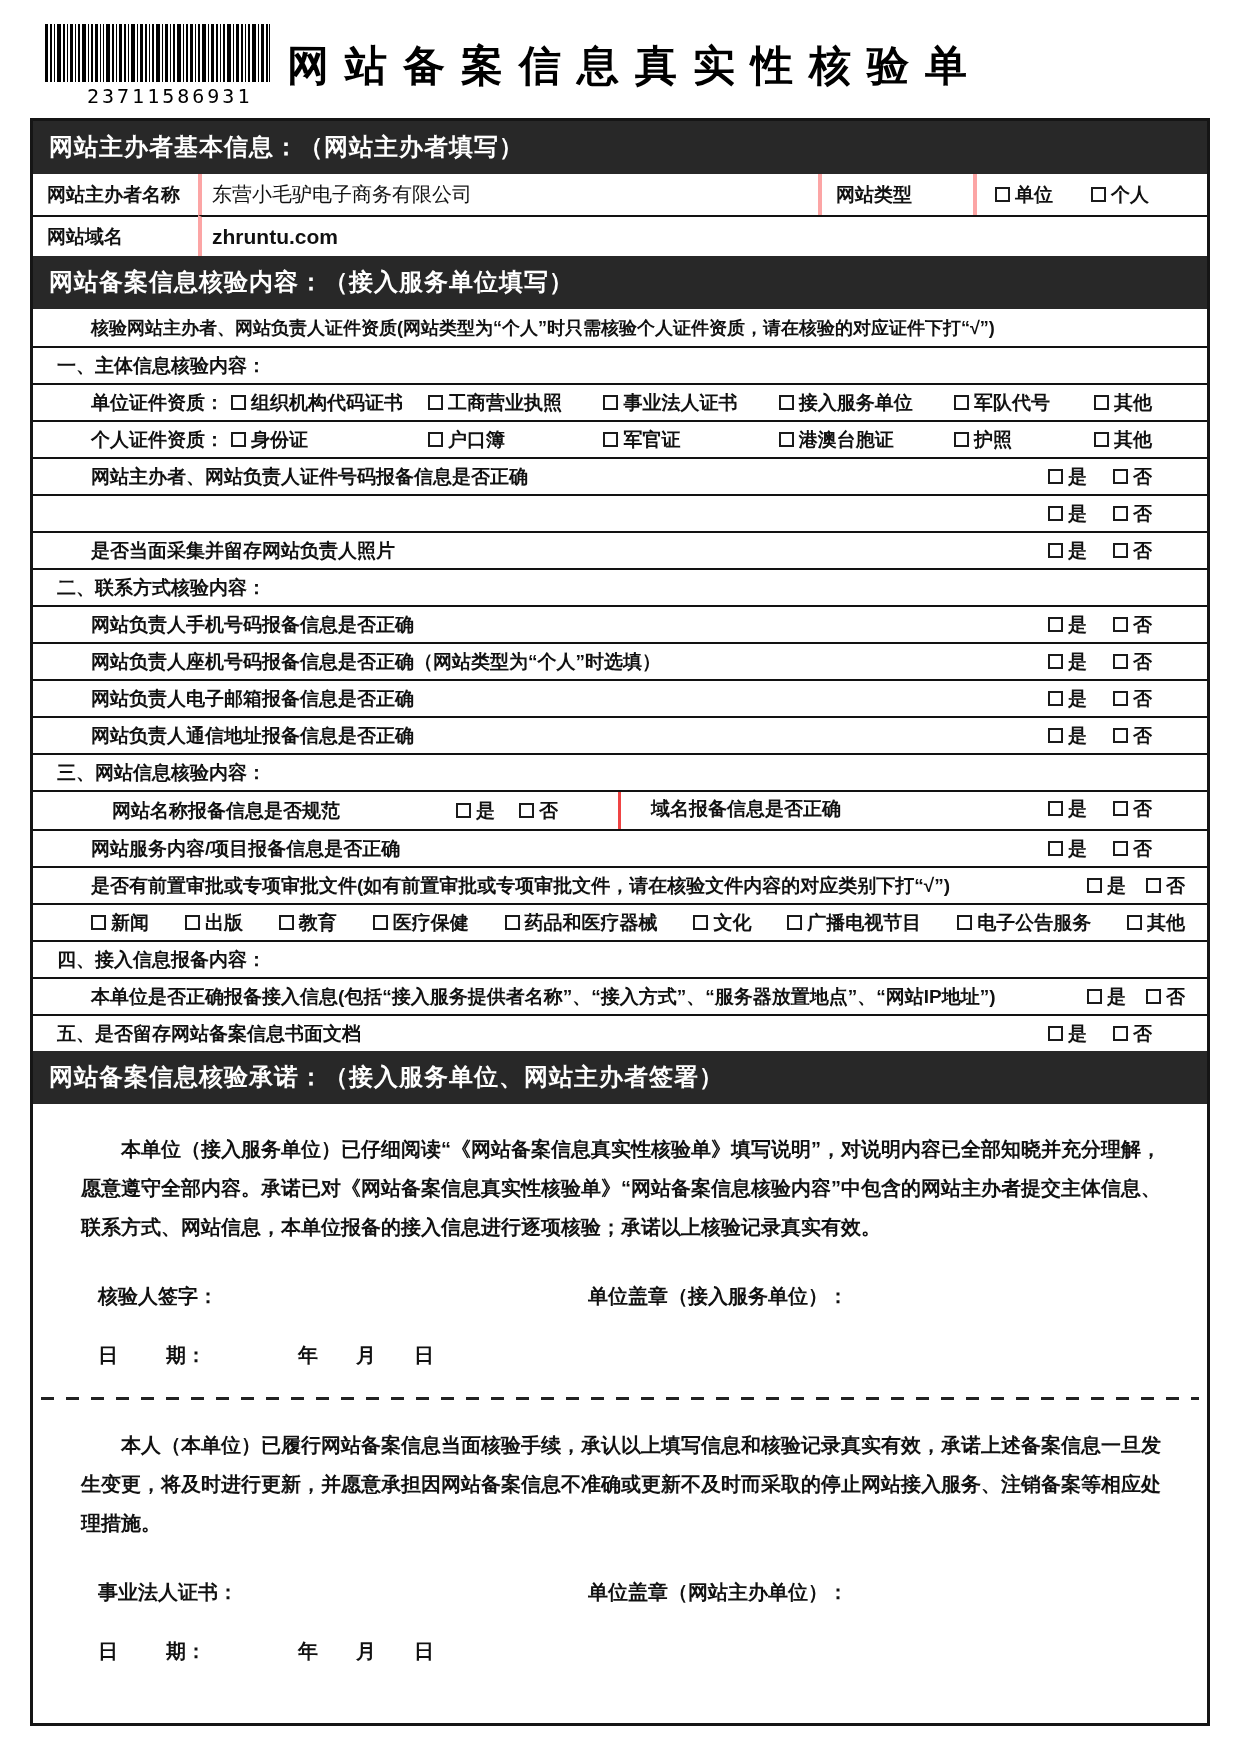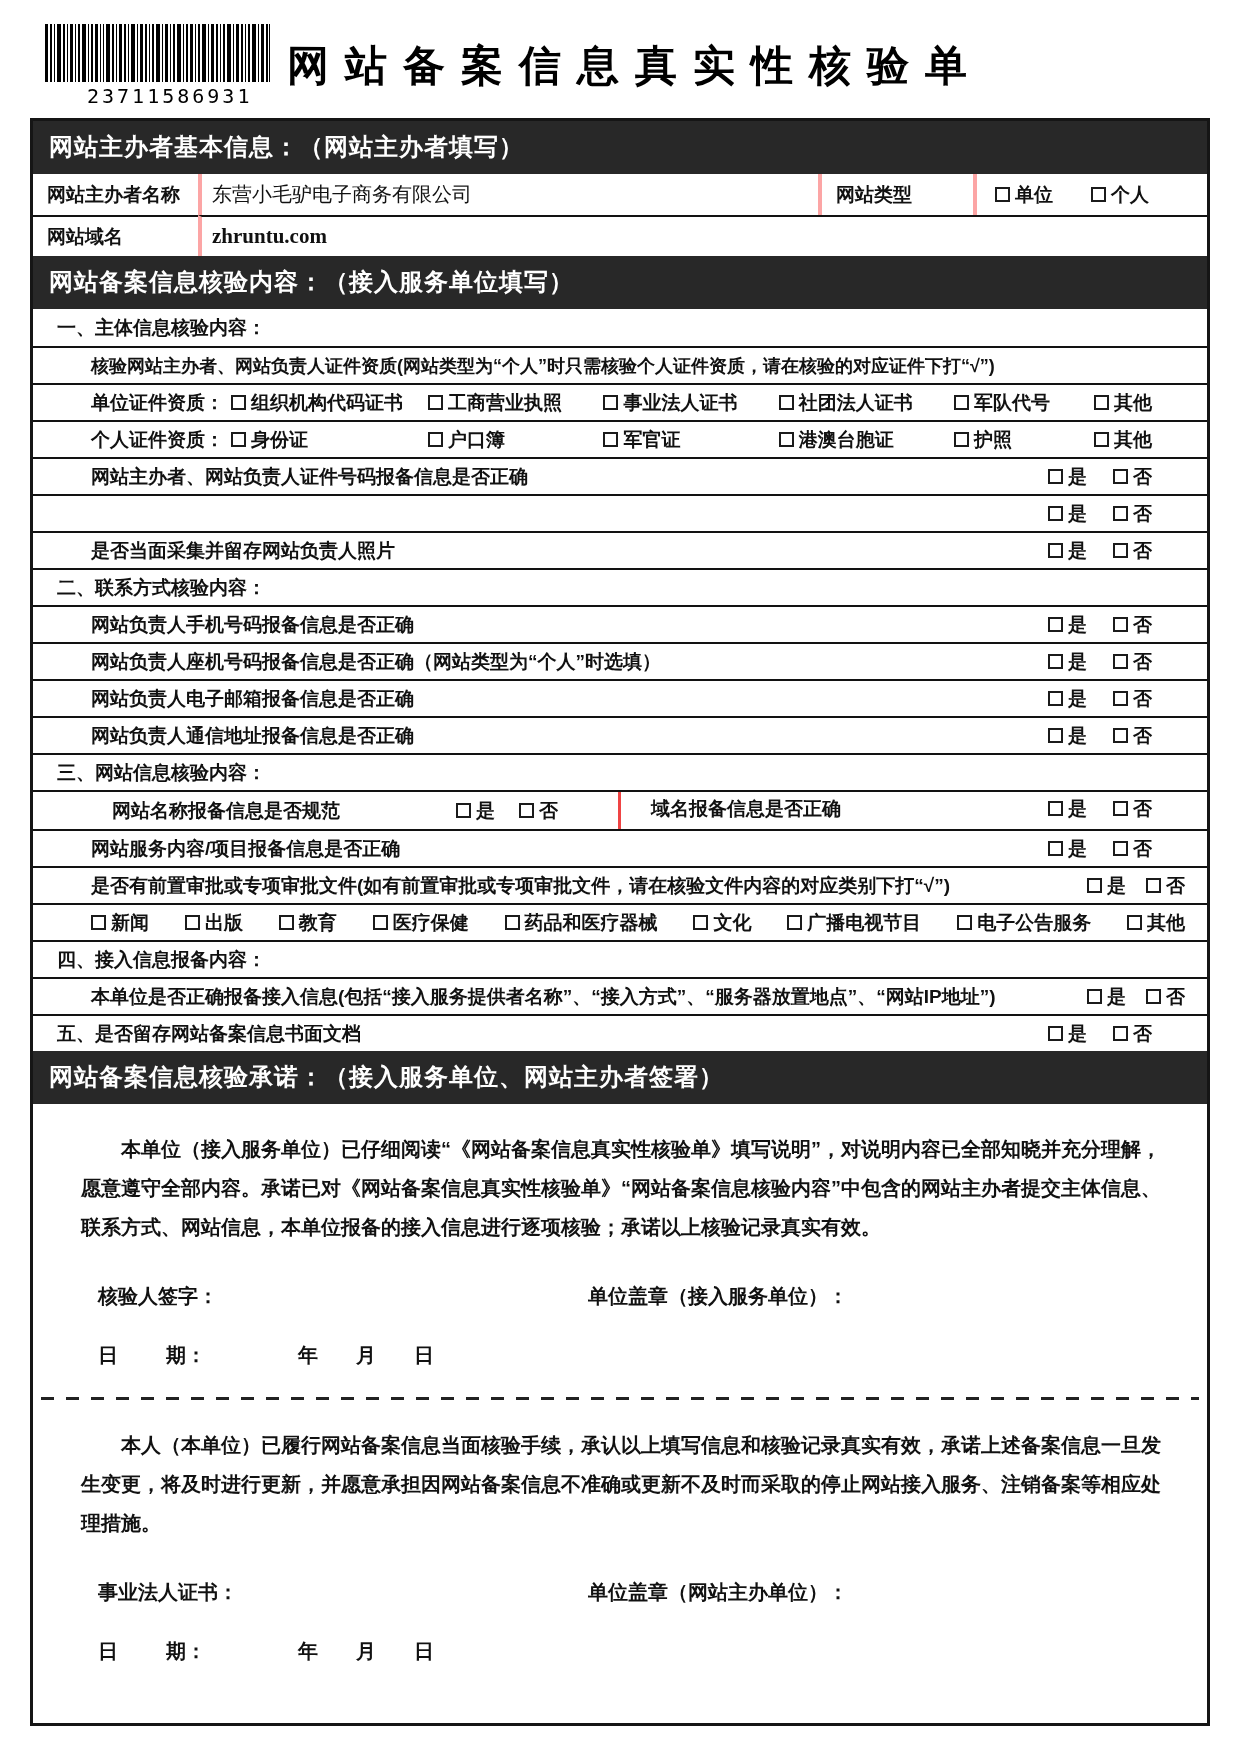--- a/index.html
+++ b/index.html
@@ -18,21 +18,21 @@
   
   .sheet { margin:0 30px 40px 30px; border:3px solid #151515; background:#fff; }
   .secbar { background:#282828; color:#fff; font-size:24px; font-weight:700; letter-spacing:1px; padding:10px 16px 11px 16px; }
   
   .t1 { display:grid; grid-template-columns:165px 1fr 155px 234px; }
   .t1cell { display:flex; align-items:center; min-height:41px; padding:4px 10px; font-size:19px; }
   .t1cell.lab { font-weight:600; padding-left:14px; }
   .t1cell.bl { border-left:4px solid #fca5a5; }
   .t1cell.bt { border-top:2px solid #121212; }
   .t1 .company { font-weight:400; font-size:20px; }
-  .t1 .domain { font-weight:700; font-size:21px; font-family:Liberation Serif, serif;text-align:center; }
+  .t1 .domain { font-weight:700; font-size:21px; font-family:Liberation Sans, sans-serif;text-align:center; }
   .t1 .span3 { grid-column:2 / 5; }
   
   .cb { width:15px; height:15px; border:2px solid #1b1b1b; margin-right:5px; flex:none; background:#fff; display:inline-block; }
   .opt { display:inline-flex; align-items:center; font-weight:600; font-size:19px; white-space:nowrap; }
   .yn { display:inline-flex; gap:26px; margin-left:auto; flex:none; }
   .typeopts { display:inline-flex; gap:38px; padding-left:8px; }
   
   .vtable > .vrow:first-child { border-top:none; }
   .vrow { display:flex; align-items:center; min-height:37px; padding:2px 55px 2px 58px; border-top:2px solid #121212; font-size:19px; font-weight:600; }
   .vrow.part { padding-left:24px; }
@@ -147,45 +147,45 @@
       </span>
     </div>
     <div class="t1cell lab bt">网站域名</div>
     <div class="t1cell bl bt span3 domain">zhruntu.com</div>
   </div>
 
   <div class="secbar">网站备案信息核验内容：（接入服务单位填写）</div>
 
   <div class="vtable">
 
+    <div class="vrow note">
+      <span>核验网站主办者、网站负责人证件资质(网站类型为“个人”时只需核验个人证件资质，请在核验的对应证件下打“√”)</span>
+    </div>
+
     <div class="vrow part">
       <span>一、主体信息核验内容：</span>
     </div>
 
-    <div class="vrow note">
-      <span>核验网站主办者、网站负责人证件资质(网站类型为“个人”时只需核验个人证件资质，请在核验的对应证件下打“√”)</span>
-    </div>
-
     <div class="vrow">
       <span class="certlab">单位证件资质：</span>
       <span class="opt co1">
           <span class="cb"></span>
           <span>组织机构代码证书</span>
         </span>
       <span class="opt co2">
           <span class="cb"></span>
           <span>工商营业执照</span>
         </span>
       <span class="opt co3">
           <span class="cb"></span>
           <span>事业法人证书</span>
         </span>
       <span class="opt co4">
           <span class="cb"></span>
-          <span>社团法人证书</span>
+          <span>接入服务单位</span>
         </span>
       <span class="opt co5">
           <span class="cb"></span>
           <span>军队代号</span>
         </span>
       <span class="opt co6">
           <span class="cb"></span>
           <span>其他</span>
         </span>
     </div>

